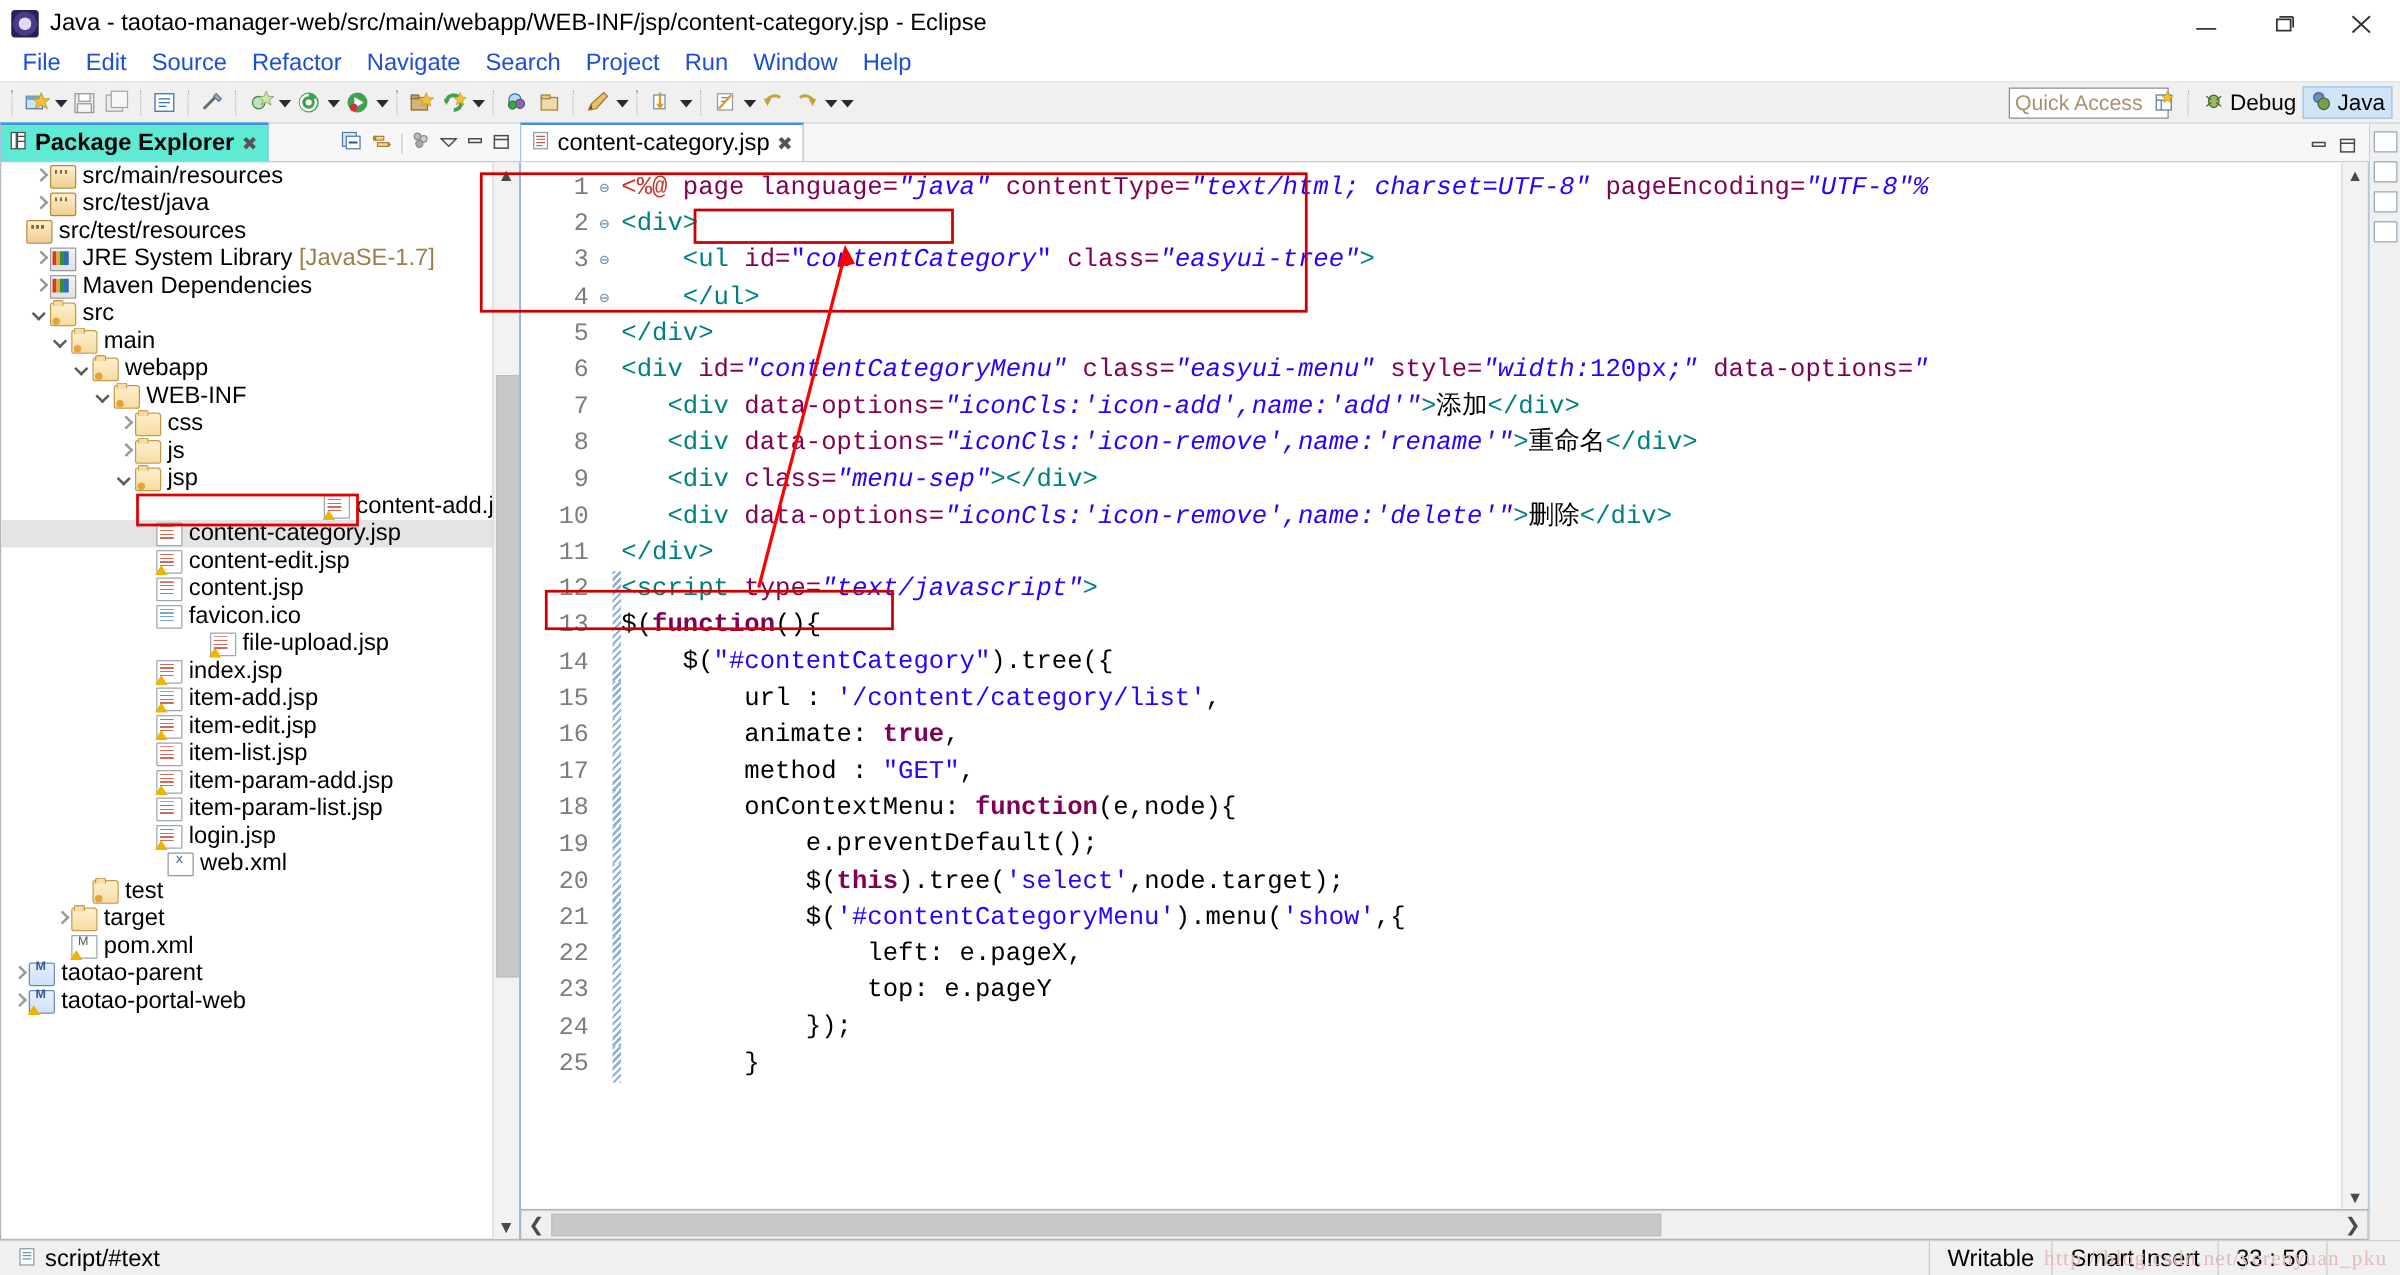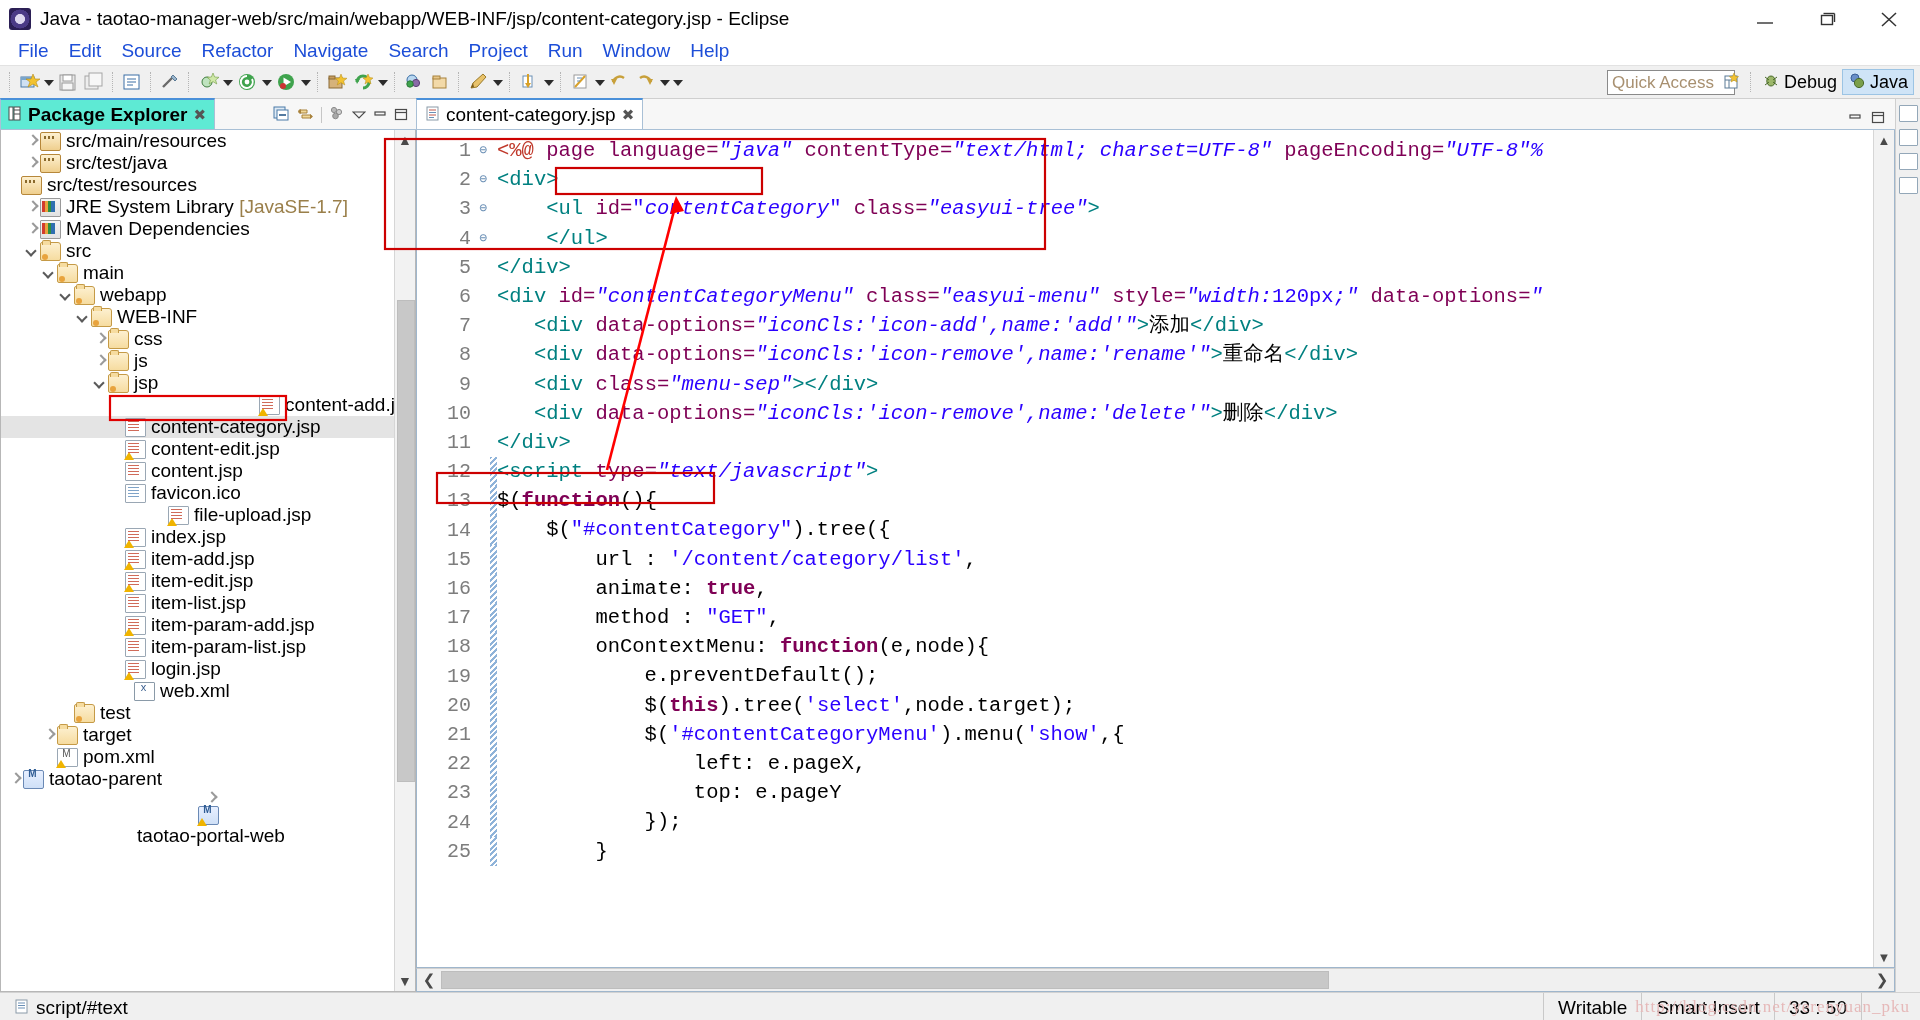--- a/index.html
+++ b/index.html
@@ -588,21 +588,21 @@
           <div class="trow" style="padding-left: 40px;">
             <span class="arrow "></span>
             <span class="ticon ic-pom ic-warn"></span>
             <span class="tlabel">pom.xml</span>
           </div>
           <div class="trow" style="padding-left: 6px;">
             <span class="arrow r"></span>
             <span class="ticon ic-mproj"></span>
             <span class="tlabel">taotao-parent</span>
           </div>
-          <div class="trow" style="padding-left: 6px; flex-direction: column;">
+          <div class="trow" style="padding-left: 6px;">
             <span class="arrow r"></span>
             <span class="ticon ic-mproj ic-warn"></span>
             <span class="tlabel">taotao-portal-web</span>
           </div>
         </div>
       <div class="vsb">
         <div class="up">▲</div>
         <div class="thumb" style="top:170px;height:480px;"></div>
         <div class="dn" style="position:absolute;bottom:0;width:20px;">▼</div>
       </div>

